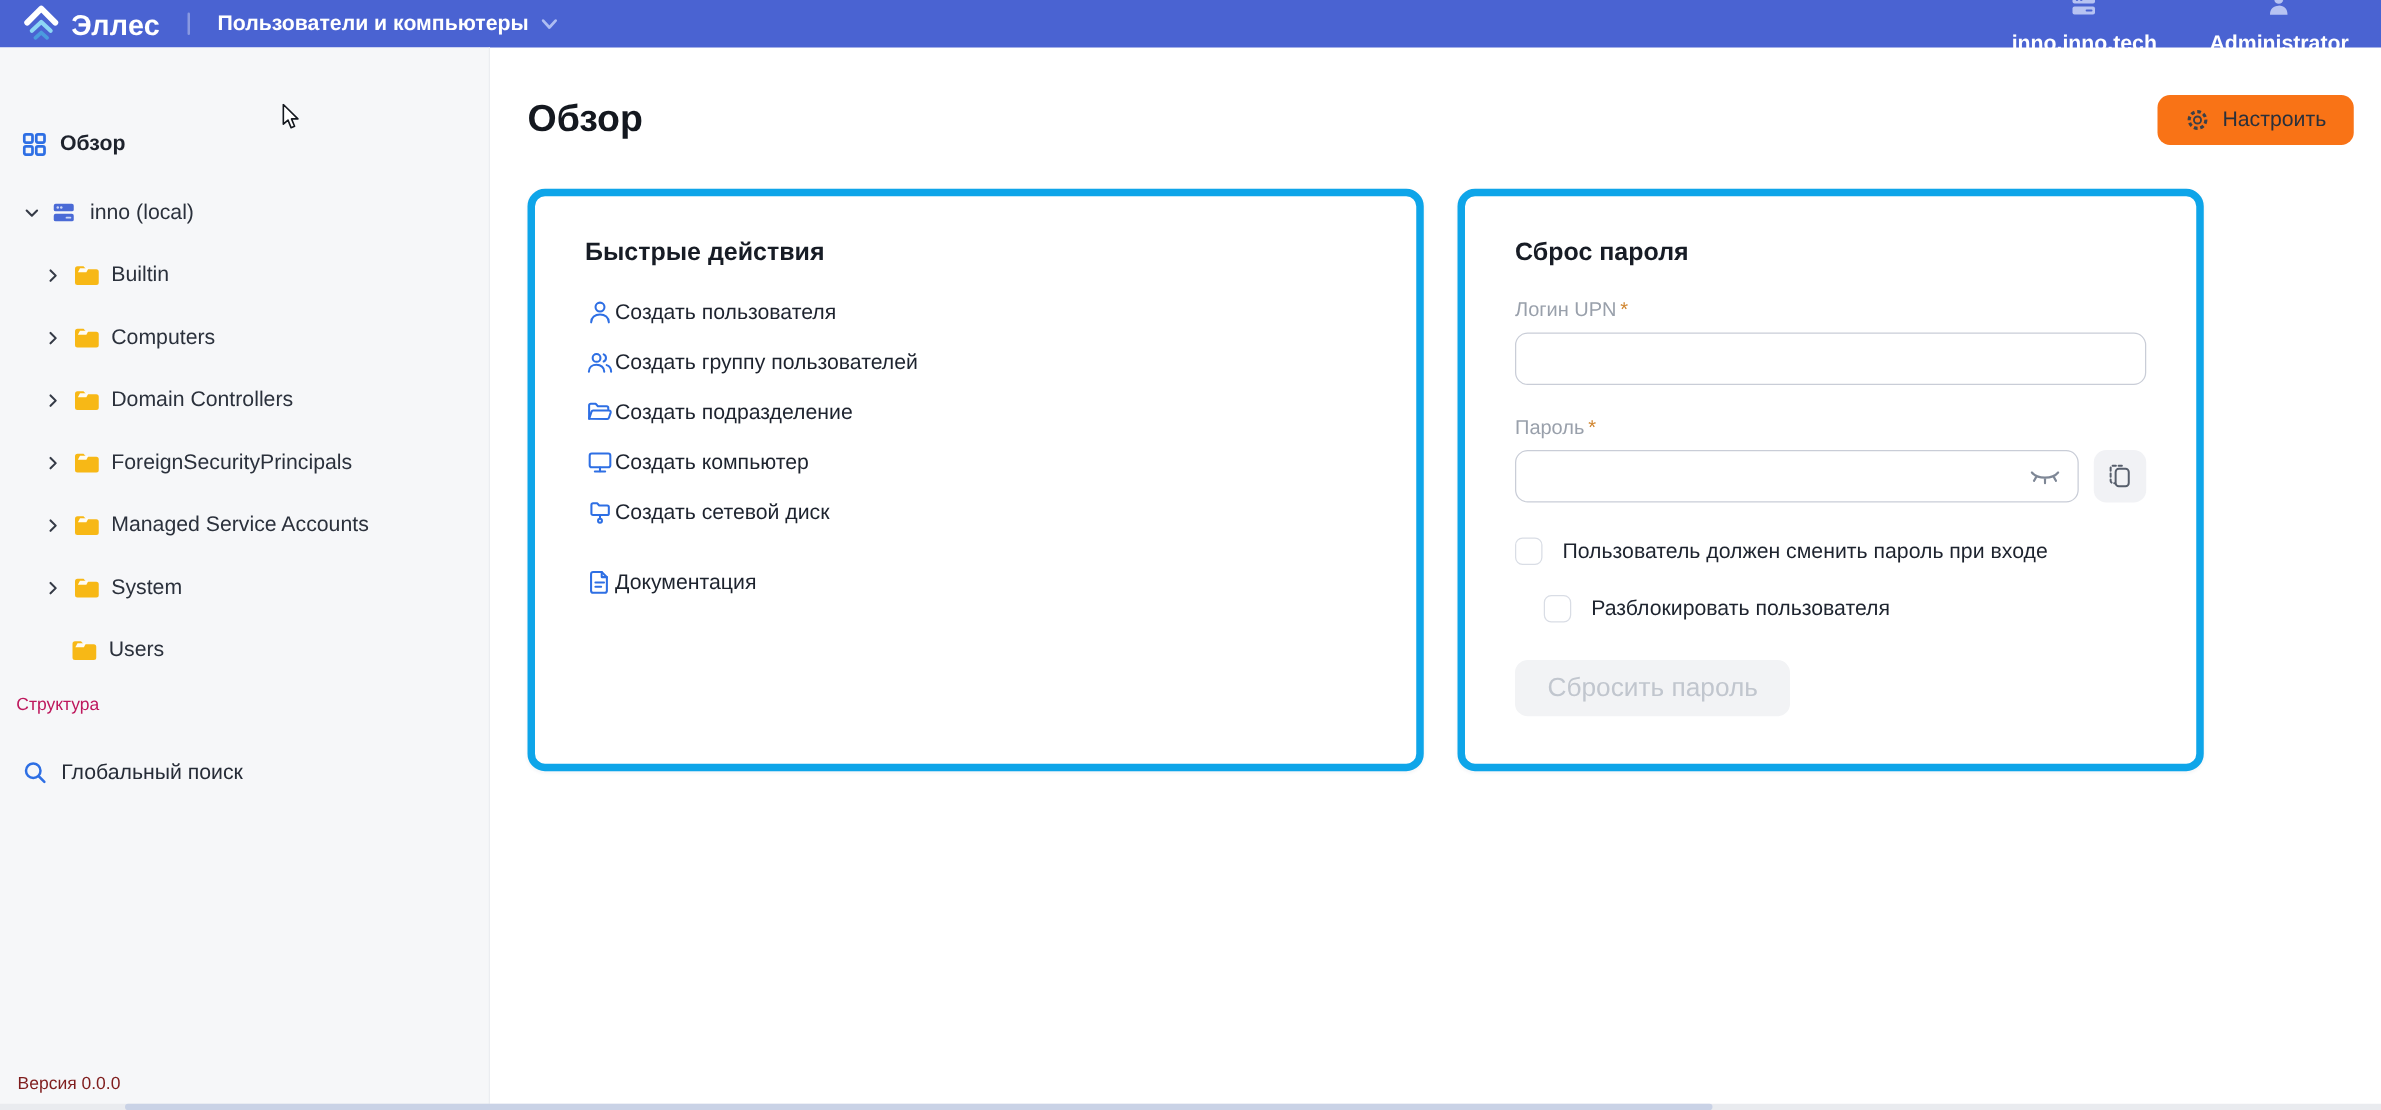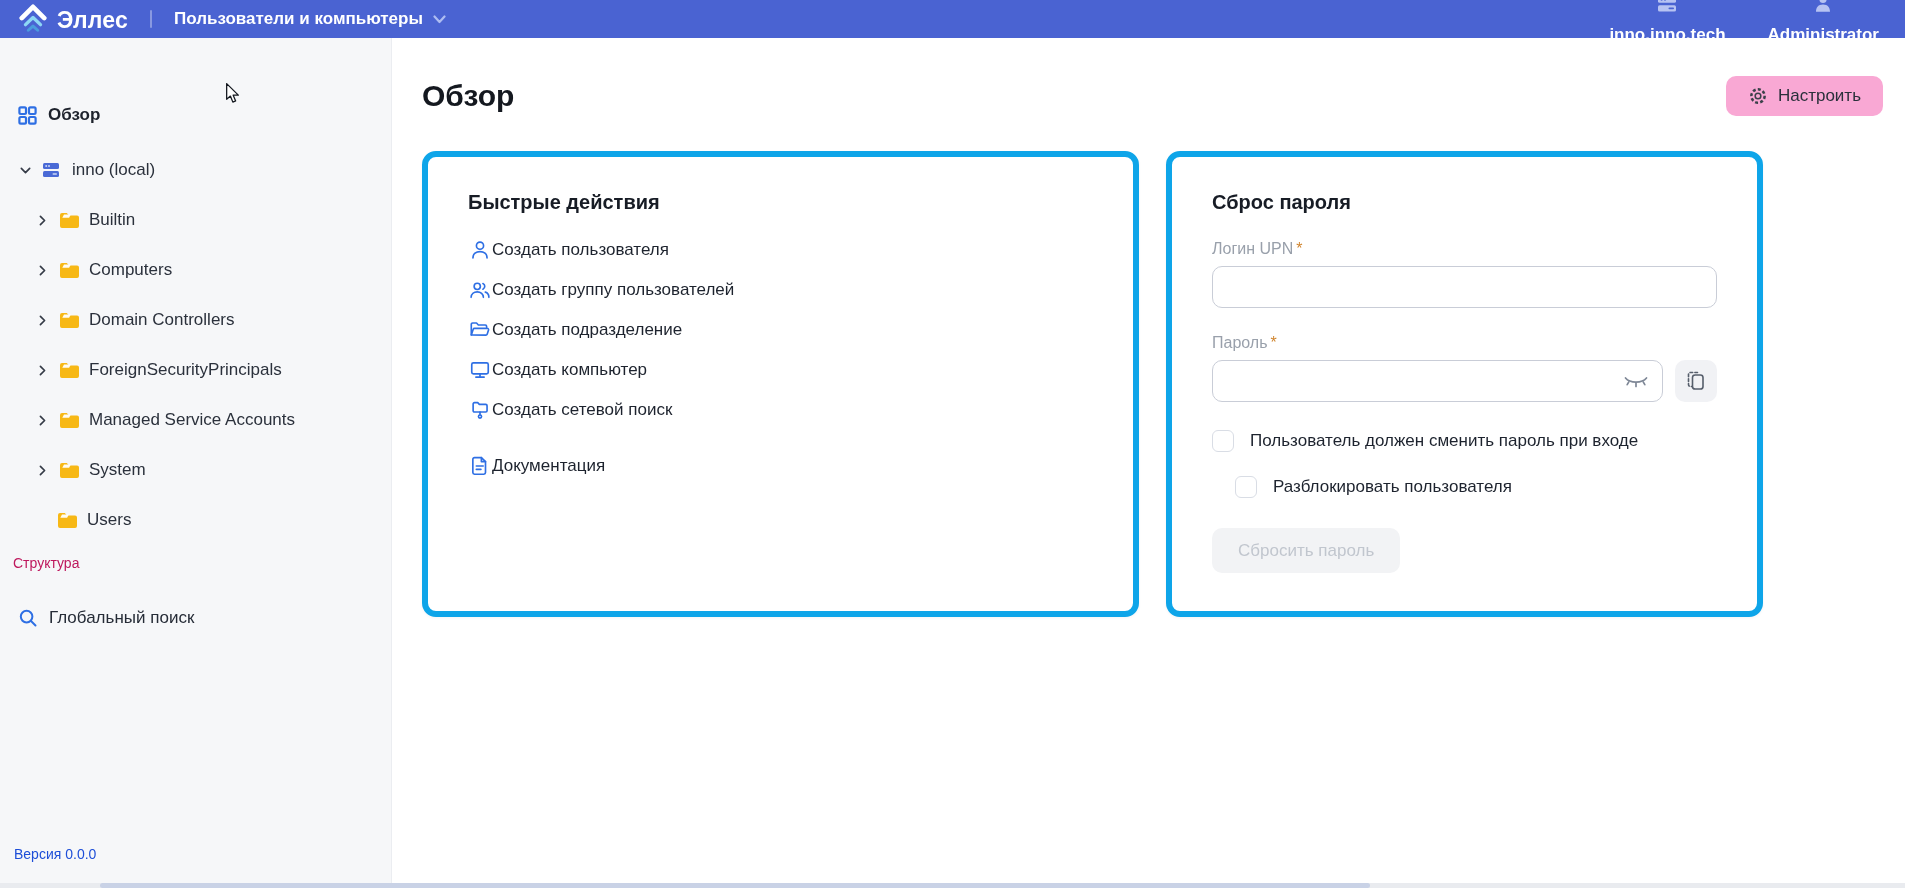--- a/index.html
+++ b/index.html
@@ -24,27 +24,27 @@
   .side-row { height:50px; display:flex; align-items:center; font-size:17px; color:#2b313c; cursor:pointer; }
   .overview-row { padding-left:18px; gap:11px; font-weight:700; color:#1d222c; margin-bottom:5px; }
   .tree-row { gap:7px; }
   .tree-row.lvl0 { padding-left:18px; }
   .tree-row.lvl1 { padding-left:35px; }
   .tree-row.noarrow { padding-left:55px; }
   .chev { width:15px; height:15px; display:flex; align-items:center; justify-content:center; flex:none; }
   .ficon { width:21px; display:flex; align-items:center; flex:none; margin:0 2px; }
   .section-label { font-size:14px; color:#be185d; padding-left:13px; margin-top:10px; }
   .search-row { margin-top:22px; padding-left:18px; gap:11px; color:#262c37; }
-  .version { position:absolute; left:14px; bottom:26px; font-size:14px; color:#1d4ed8; }
+  .version { position:absolute; left:14px; bottom:14px; font-size:14px; color:#7f1d1d; }
 
   
   .main { flex:1; padding:38px 22px 0 30px; }
   .title-row { display:flex; align-items:center; justify-content:space-between; }
   .page-title { font-size:30px; font-weight:700; color:#14181f; }
-  .configure-btn { display:flex; align-items:center; gap:10px; height:40px; padding:0 22px; background:#f9a8d4; border:none; border-radius:10px; font-size:17px; color:#2a303b; font-family:inherit; cursor:pointer; }
+  .configure-btn { display:flex; align-items:center; gap:10px; height:40px; padding:0 22px; background:#f97316; border:none; border-radius:10px; font-size:17px; color:#2a303b; font-family:inherit; cursor:pointer; }
 
   .cards { display:flex; gap:27px; margin-top:35px; }
   .card { background:#fff; border:6px solid #0ea5e9; border-radius:14px; height:466px; padding:34px 40px; box-shadow:0 1px 3px rgba(25,35,70,.05); }
   .card-left { width:717px; }
   .card-right { width:597px; }
   .card h2 { font-size:20px; font-weight:700; color:#171c25; margin-bottom:16px; }
 
   .qa-item { display:flex; align-items:center; gap:0; height:40px; font-size:17px; color:#1d232e; cursor:pointer; }
   .qa-item .qicon { width:24px; display:flex; align-items:center; justify-content:center; flex:none; }
   .qa-docs { margin-top:16px; }
@@ -56,21 +56,21 @@
   .pwd-wrap { position:relative; flex:1; }
   .pwd-wrap .text-input { padding-right:52px; }
   .eye-btn { position:absolute; right:14px; top:50%; transform:translateY(-50%); background:none; border:none; cursor:pointer; display:flex; padding:0; }
   .copy-btn { width:42px; height:42px; border:none; border-radius:10px; background:#f1f2f5; display:flex; align-items:center; justify-content:center; cursor:pointer; flex:none; }
 
   .chk-row { display:flex; align-items:center; gap:16px; margin-top:28px; cursor:pointer; }
   .chk-row + .chk-row { margin-top:24px;padding-left:23px; }
   .chk-box { width:22px; height:22px; border:1px solid #d9dde5; border-radius:6px; background:#fff; flex:none; }
   .chk-label { font-size:17px; color:#1d232e; }
 
-  .reset-btn { margin-top:30px; height:45px; padding:0 26px; background:#f2f3f5; color:#c1c6ce; border:none; border-radius:10px; font-size:17px; font-family:inherit; }
+  .reset-btn { margin-top:30px; height:45px; padding:0 26px; background:#f2f3f5; color:#c1c6ce; border:none; border-radius:10px; font-size:21px; font-family:inherit; }
 
   
   .hscroll { position:absolute; left:0; right:0; bottom:0; height:5px; background:#e9ebef; }
   .hscroll-thumb { position:absolute; left:100px; width:1270px; top:0; height:5px; background:#c9d2e6; border-radius:3px; }
 
   .cursor { position:absolute; left:225px; top:83px; pointer-events:none; }
 </style>
 </head>
 <body>
 
@@ -332,21 +332,21 @@
         </div>
 
         <div class="qa-item">
           <span class="qicon">
             <svg width="22" height="22" viewBox="0 0 24 24" fill="none" stroke="#2e6fe4" stroke-width="1.8" stroke-linecap="round" stroke-linejoin="round">
               <path d="M4.5 12.8 V5.4 c0-0.8 0.6-1.4 1.4-1.4 h3.6 l1.8 1.9 h7 c0.8 0 1.4 0.6 1.4 1.4 v5.5 c0 0.8-0.6 1.4-1.4 1.4 H5.9 c-0.8 0-1.4-0.6-1.4-1.4 z"></path>
               <line x1="12" y1="14.2" x2="12" y2="17.2"></line>
               <circle cx="12" cy="19.2" r="1.7"></circle>
             </svg>
           </span>
-          <span>Создать сетевой поиск</span>
+          <span>Создать сетевой диск</span>
         </div>
 
         <div class="qa-item qa-docs">
           <span class="qicon">
             <svg width="22" height="22" viewBox="0 0 24 24" fill="none" stroke="#2e6fe4" stroke-width="1.8" stroke-linecap="round" stroke-linejoin="round">
               <path d="M6 2.8 h7.5 L18 7.3 V19.2 c0 1-0.8 1.8-1.8 1.8 H6 c-1 0-1.8-0.8-1.8-1.8 V4.6 c0-1 0.8-1.8 1.8-1.8 z"></path>
               <path d="M13.5 2.8 V7.3 H18"></path>
               <line x1="8" y1="12" x2="15.5" y2="12"></line>
               <line x1="8" y1="15.7" x2="13" y2="15.7"></line>
             </svg>

